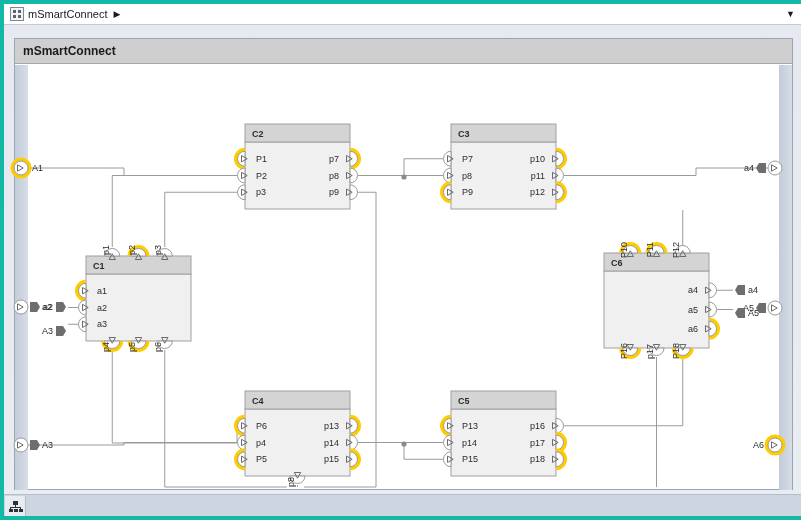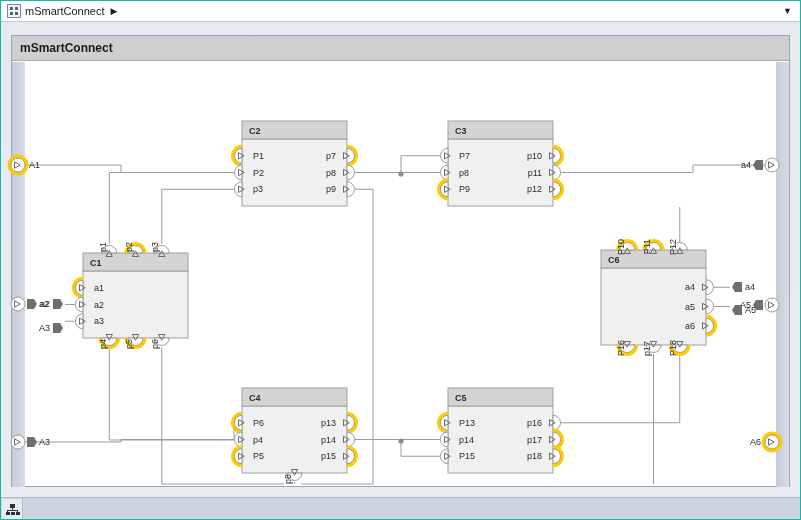--- a/index.html
+++ b/index.html
@@ -6,21 +6,21 @@
   html, body {
     margin: 0; padding: 0;
     width: 801px; height: 520px;
     font-family: "Liberation Sans", sans-serif;
     overflow: hidden;
     background: #ffffff;
   }
   #app {
     position: relative;
     width: 801px; height: 520px;
-    border: 1px solid #14b8a6;
+    border: 4px solid #14b8a6;
     background: #ffffff;
   }
 
   
   .breadcrumb-bar {
     position: absolute; left: 0; top: 0;
     width: 799px; height: 21px;
     background: #ffffff;
     border-bottom: 1px solid #c3ccd6;
     display: flex; align-items: center;

